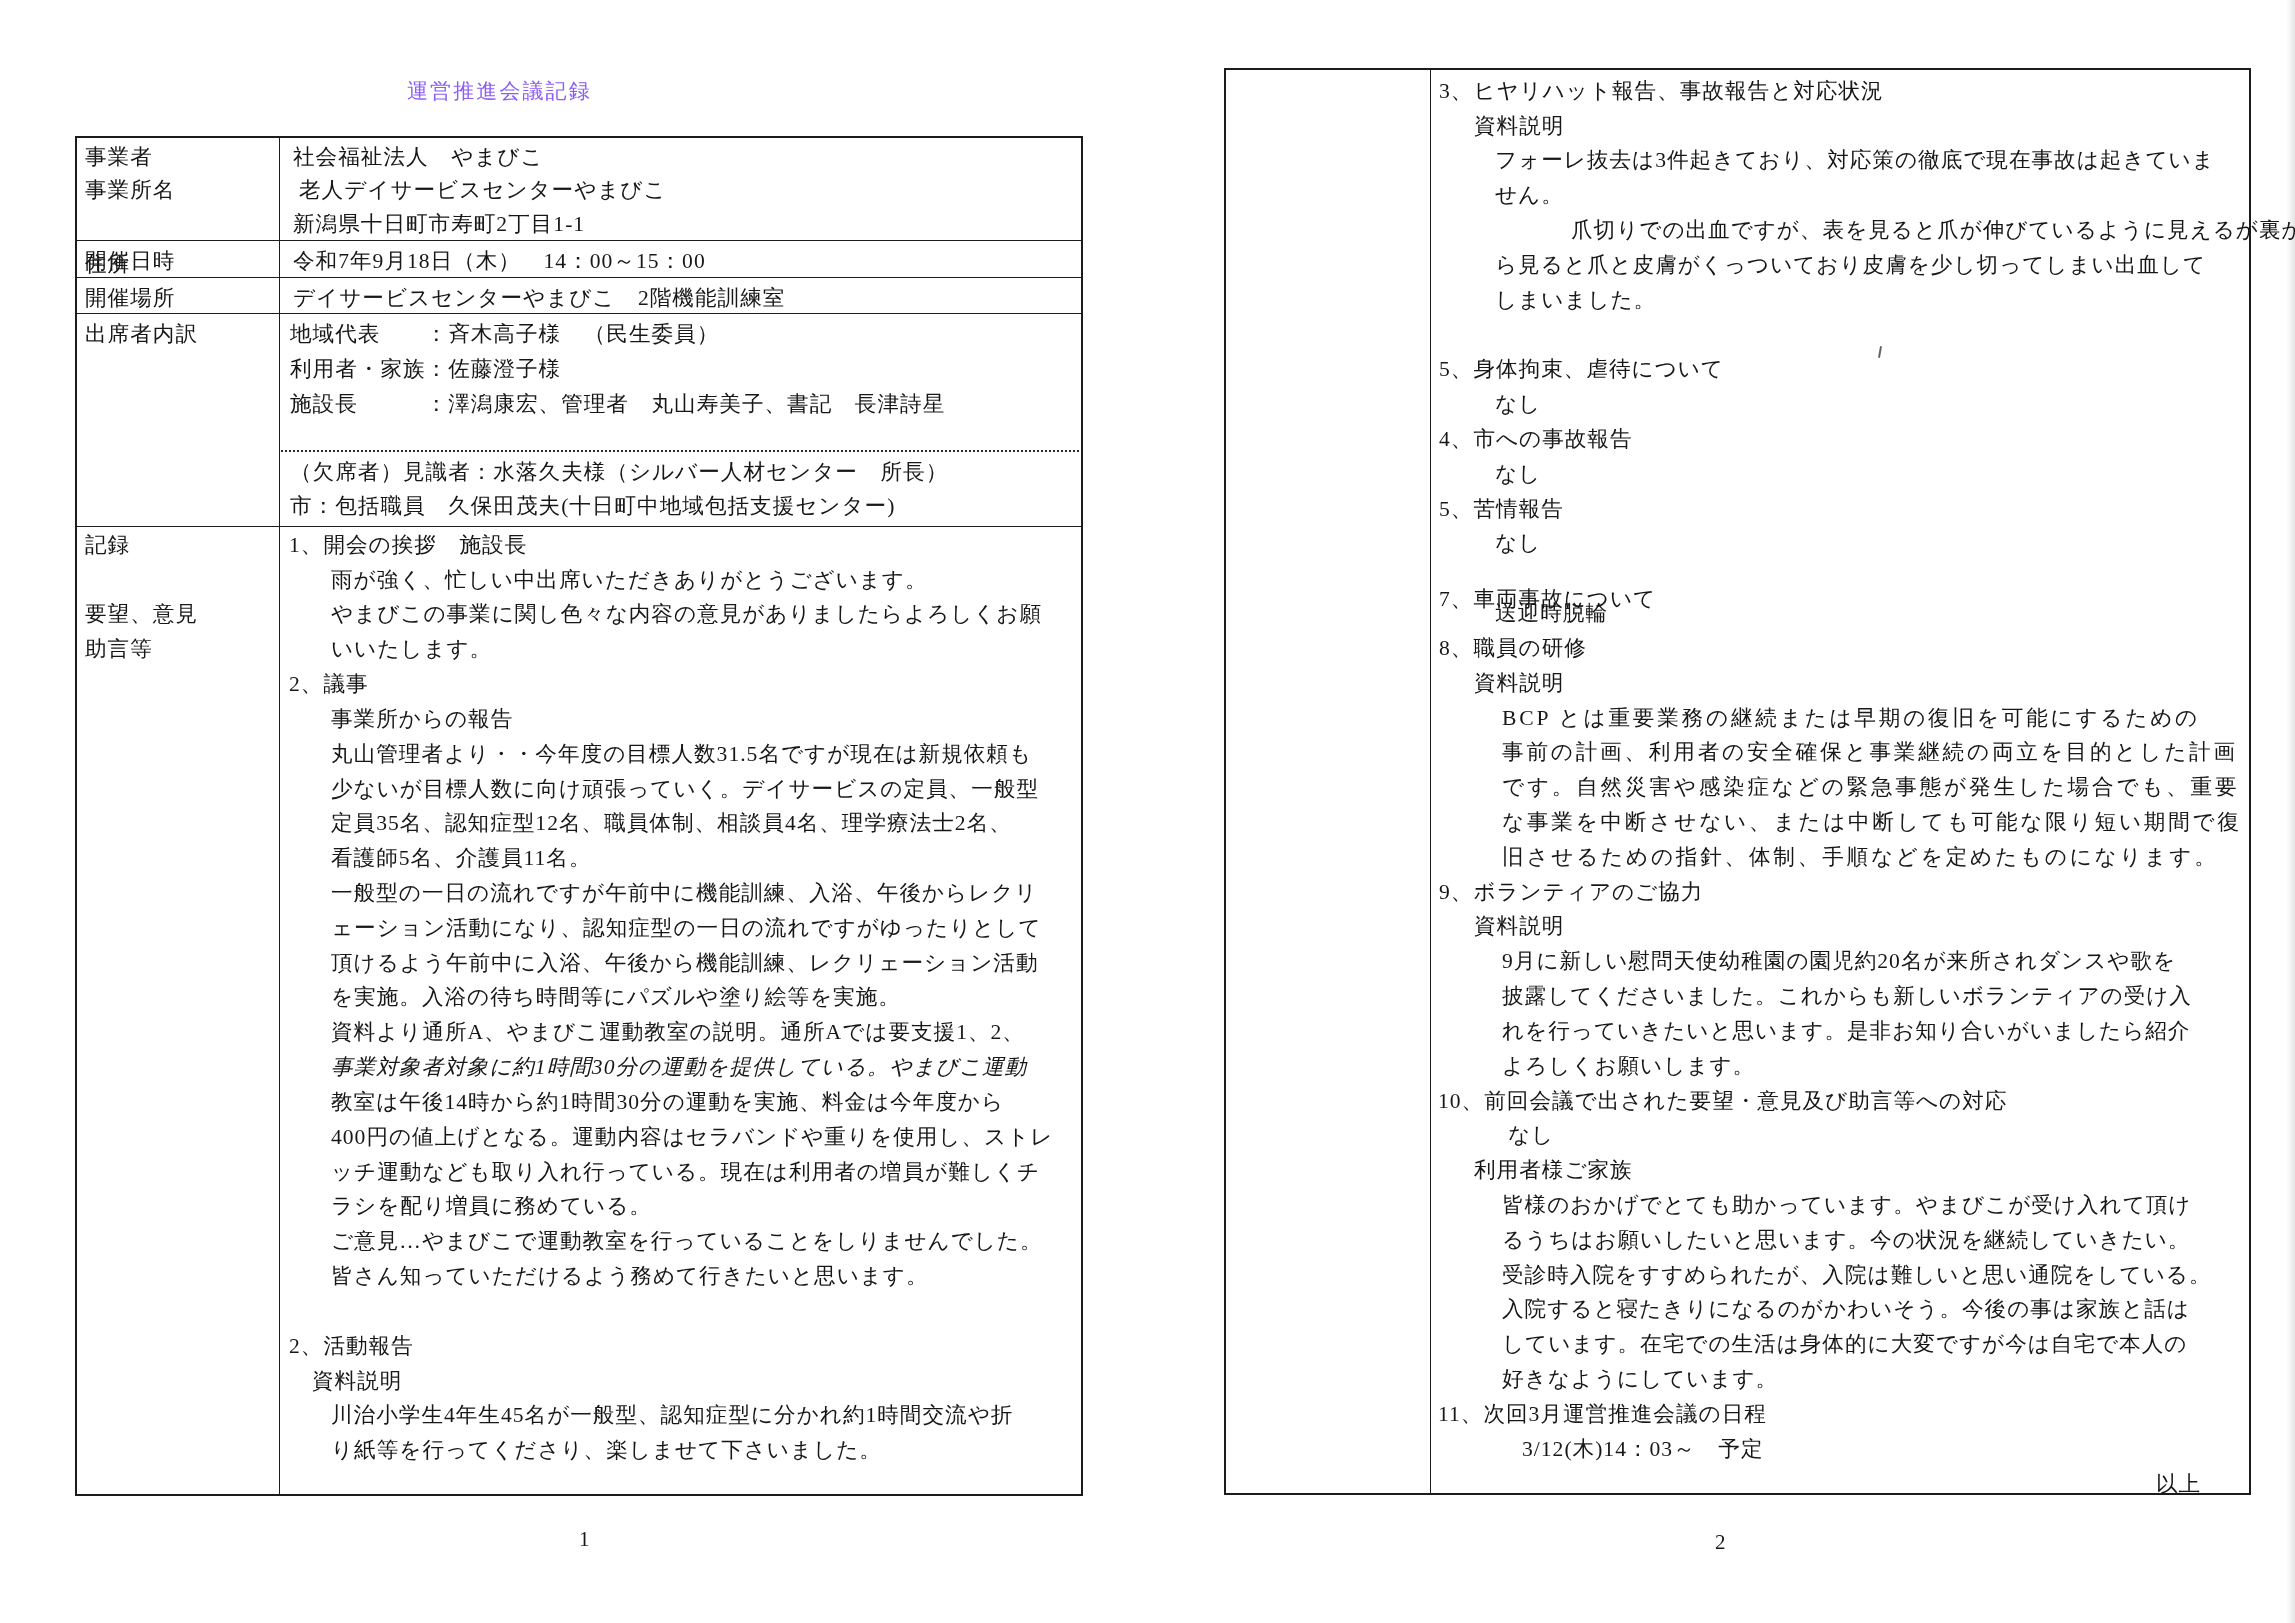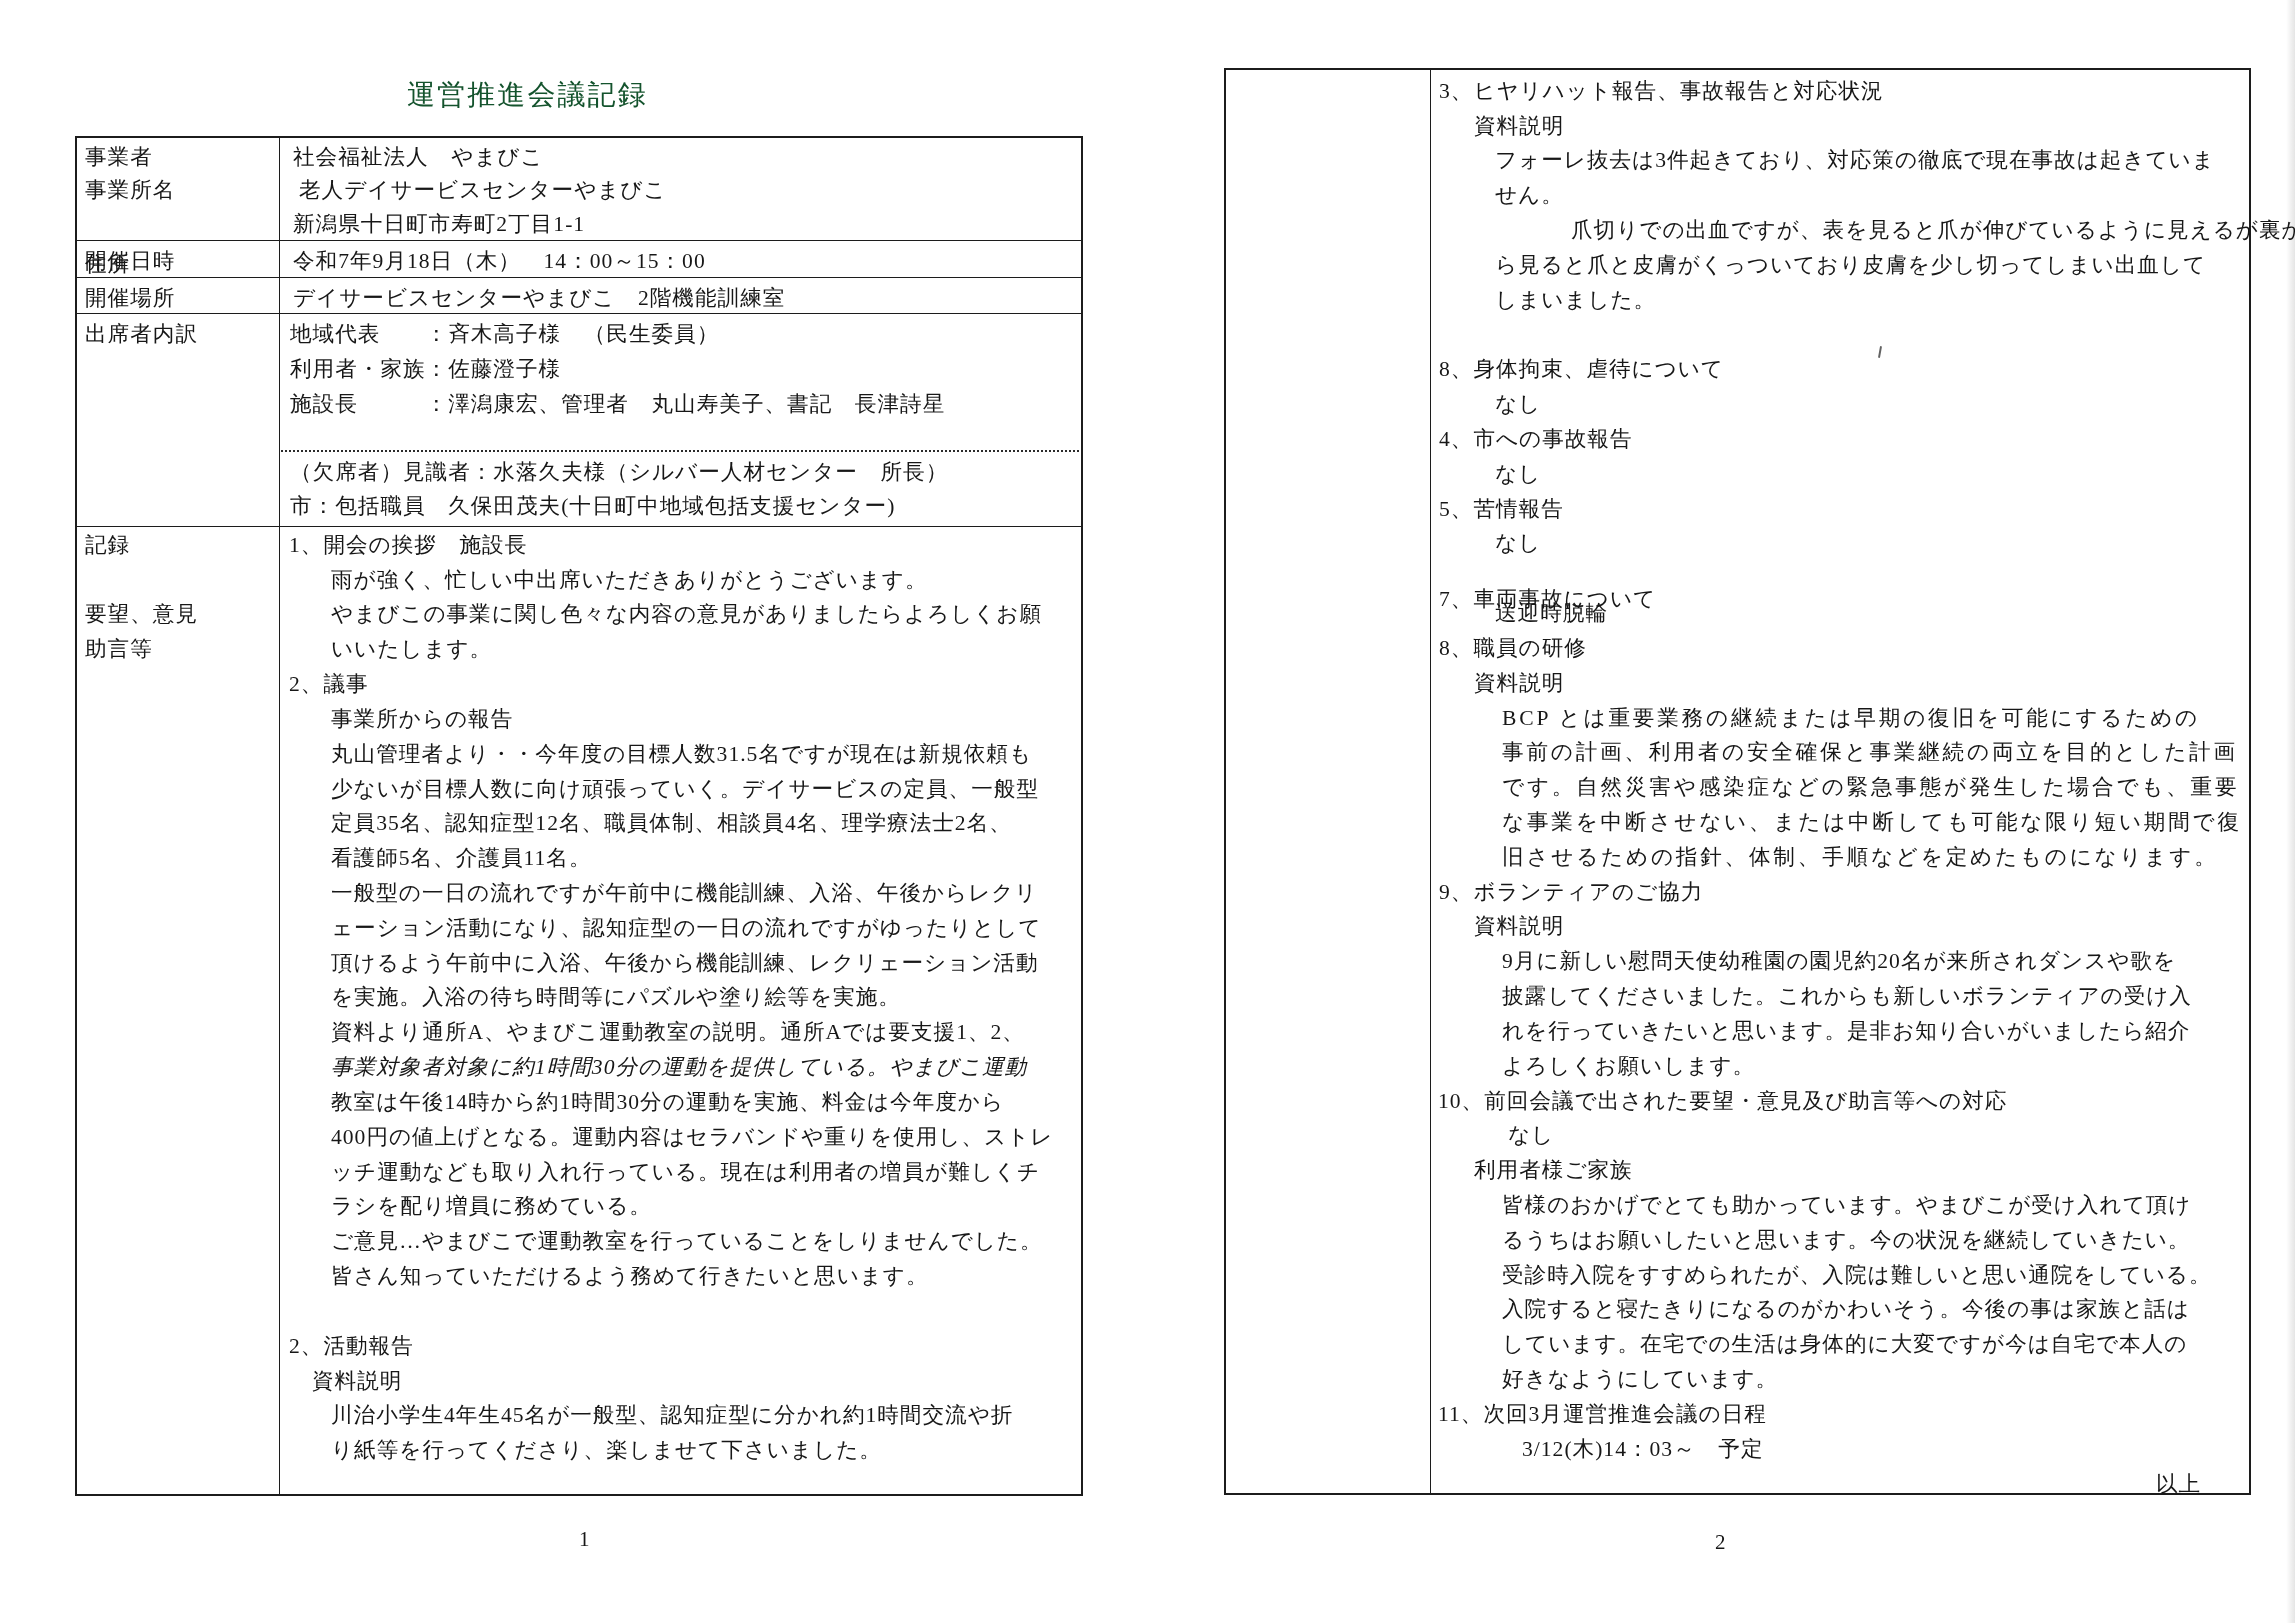--- a/index.html
+++ b/index.html
@@ -4,22 +4,22 @@
 <style>
   html,body{
     margin:0;padding:0;width:2295px;height:1623px;
     background:#ffffff;overflow:hidden;
     font-family:"Liberation Serif","DejaVu Serif",serif;
     color:#171717;
   }
   .abs{position:absolute;}
   #doc-title{
     position:absolute;left:407px;top:81px;
-    font-size:28px;line-height:1;letter-spacing:2.1px;
-    white-space:nowrap;color:#14532d;
+    font-size:21px;line-height:1;letter-spacing:2.1px;
+    white-space:nowrap;color:#8b5cf6;
   }
   .tablebox{
     position:absolute;border:2.1px solid #1c1c1c;box-sizing:border-box;
     background:transparent;
   }
   .hline{position:absolute;height:1.4px;background:#1c1c1c;}
   .vline{position:absolute;width:1.4px;background:#1c1c1c;}
   .dotted{position:absolute;height:0;border-top:2.1px dotted #2b2b2b;}
   .cell-label,.cell-value,.dline,.pagenum{
     position:absolute;font-size:21.6px;line-height:25px;
@@ -110,21 +110,21 @@
 <div class="vline" style="left:1430px;top:68px;height:1427px;"></div>
 
 <div class="abs">
     <div class="dline" style="top: 79px; left: 1439px;">3、ヒヤリハット報告、事故報告と対応状況</div>
     <div class="dline" style="top: 114px; left: 1474px;">資料説明</div>
     <div class="dline" style="top: 148px; left: 1495px;">フォーレ抜去は3件起きており、対応策の徹底で現在事故は起きていま</div>
     <div class="dline" style="top: 183px; left: 1495px;">せん。</div>
     <div class="dline" style="top: 218px; left: 1571px;">爪切りでの出血ですが、表を見ると爪が伸びているように見えるが裏か</div>
     <div class="dline" style="top: 253px; left: 1495px;">ら見ると爪と皮膚がくっついており皮膚を少し切ってしまい出血して</div>
     <div class="dline" style="top: 288px; left: 1495px;">しまいました。</div>
-    <div class="dline" style="top: 357px; left: 1439px;">8、身体拘束、虐待について</div>
+    <div class="dline" style="top: 357px; left: 1439px;">5、身体拘束、虐待について</div>
     <div class="dline" style="top: 392px; left: 1495px;">なし</div>
     <div class="dline" style="top: 427px; left: 1439px;">4、市への事故報告</div>
     <div class="dline" style="top: 462px; left: 1495px;">なし</div>
     <div class="dline" style="top: 497px; left: 1439px;">5、苦情報告</div>
     <div class="dline" style="top: 531px; left: 1495px;">なし</div>
     <div class="dline" style="top: 566px; left: 1439px; margin-top: 21px;">7、車両事故について</div>
     <div class="dline" style="top: 601px; left: 1495px;">送迎時脱輪</div>
     <div class="dline" style="top: 636px; left: 1439px;">8、職員の研修</div>
     <div class="dline" style="top: 671px; left: 1474px;">資料説明</div>
     <div class="dline wide" style="top: 706px; left: 1502px;">BCP とは重要業務の継続または早期の復旧を可能にするための</div>

